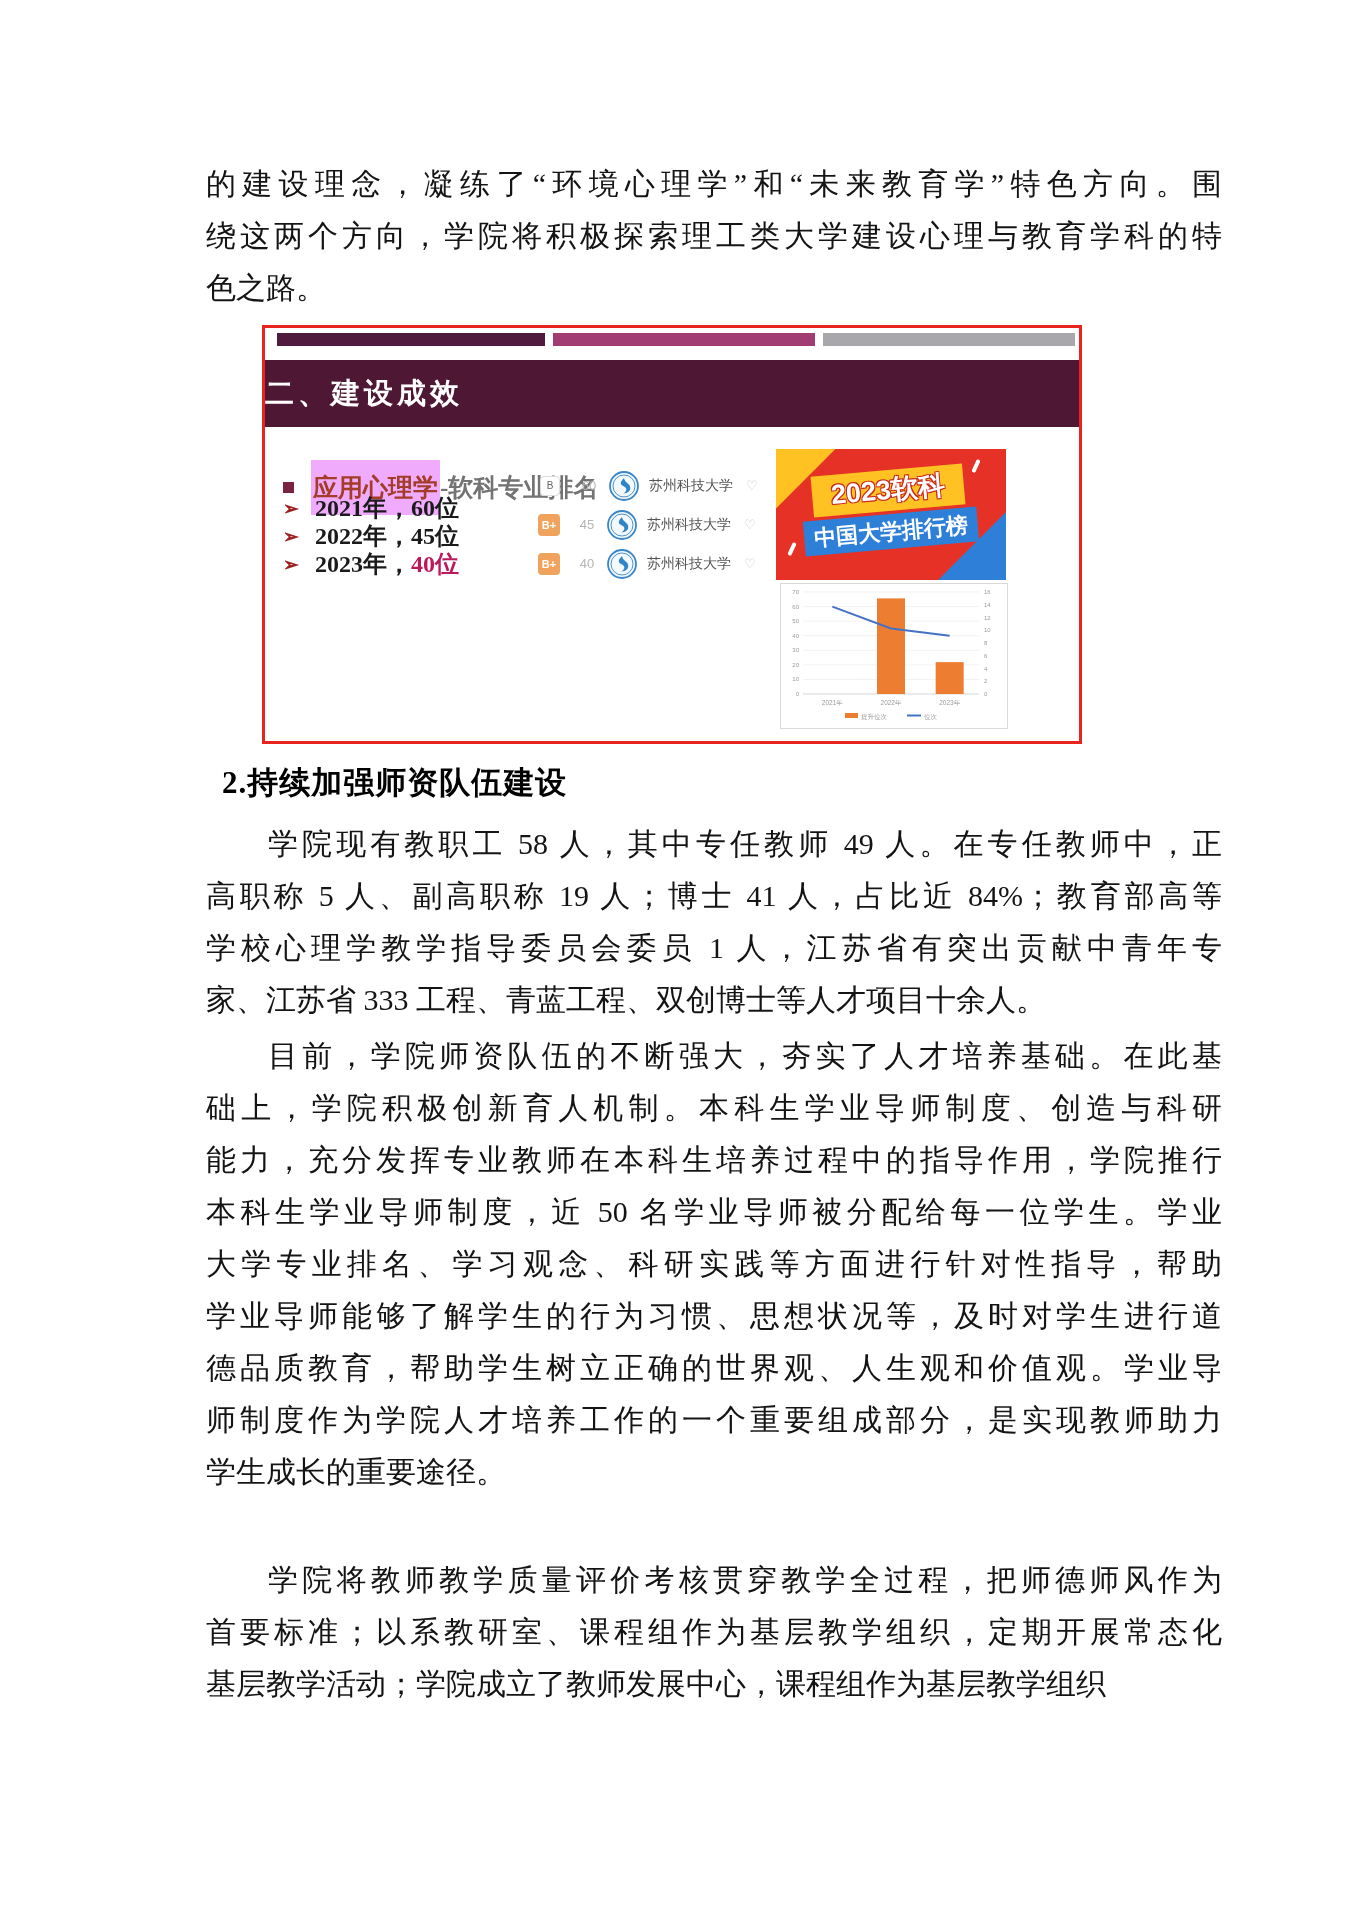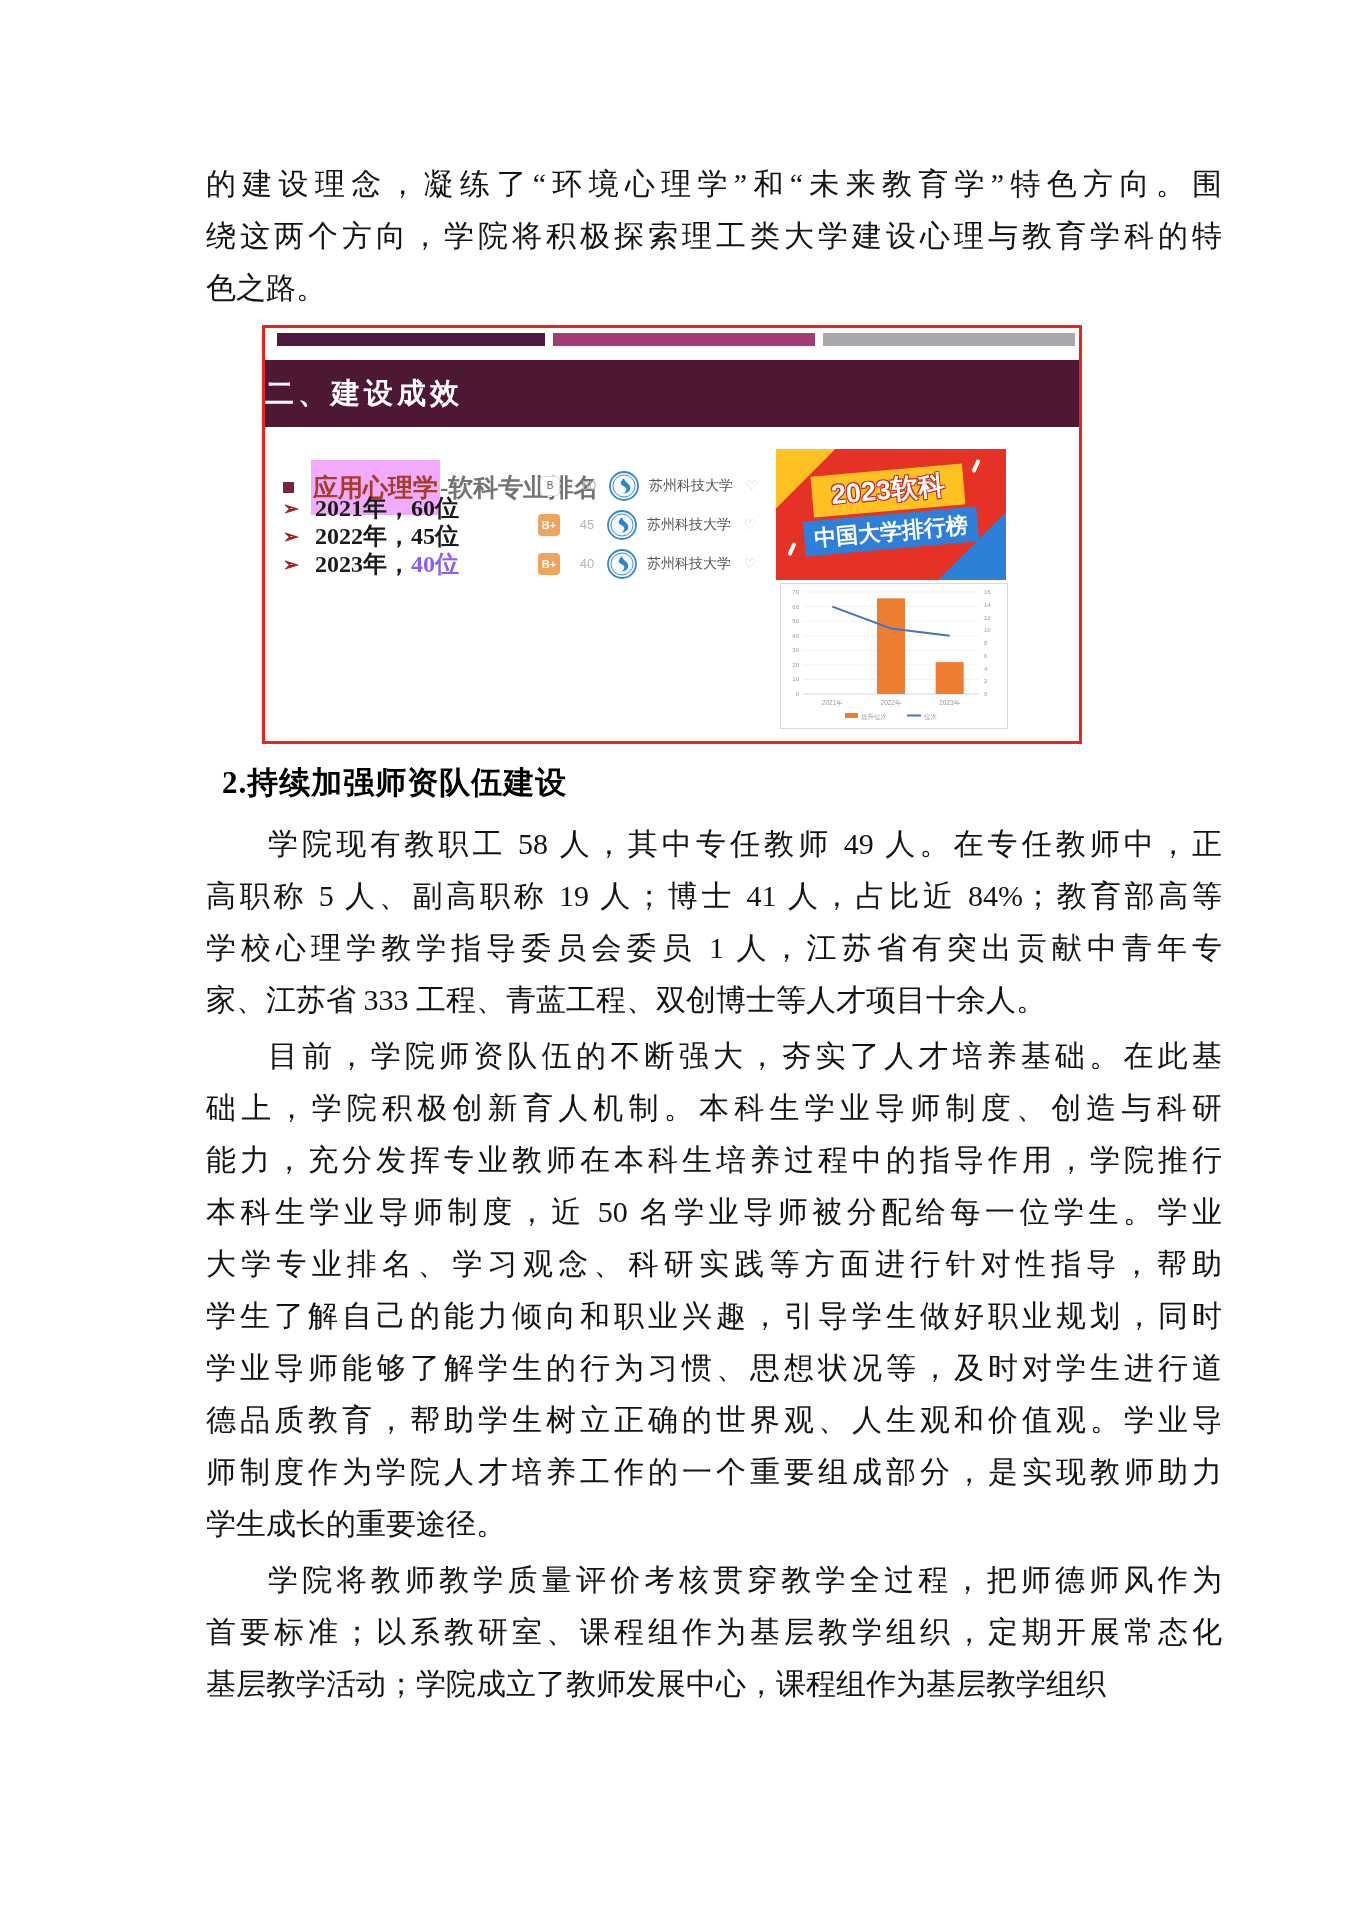--- a/index.html
+++ b/index.html
@@ -27,21 +27,21 @@
                font-size:29px;letter-spacing:4px;}
 
   .bullet-row{position:absolute;left:18px;top:132px;display:flex;align-items:center;}
   .sq{width:11px;height:11px;background:#7a2340;margin-right:17px;}
   .hl{background:#f0abfc;color:#a33c28;font-weight:bold;font-size:25px;padding:11px 2px;}
   .brest{color:#737373;font-weight:bold;font-size:25px;}
 
   .years{position:absolute;left:18px;top:166px;}
   .yrow{height:28px;display:flex;align-items:center;font-size:24px;font-weight:bold;color:#1a1a1a;}
   .yarrow{color:#a02020;font-size:19px;width:22px;margin-right:10px;}
-  .yval.red{color:#8b5cf6;}
+  .yval.red{color:#be185d;}
 
   .ranks{position:absolute;left:273px;top:138px;width:230px;}
   .rrow{height:39px;display:flex;align-items:center;}
   .badge{border-radius:4px;display:flex;align-items:center;justify-content:center;
          font-family:"Liberation Sans","DejaVu Sans",sans-serif;}
   .badge.plain{width:18px;height:18px;background:#fdfdfd;border:1px solid #ddd;color:#666;
                font-size:10px;margin:2px;}
   .badge.orange{width:22px;height:22px;background:#f0a35c;color:#fff;font-weight:bold;font-size:11px;}
   .rnum{color:#b5b5b5;font-size:13px;width:30px;text-align:center;margin-left:12px;
         font-family:"Liberation Sans","DejaVu Sans",sans-serif;}
@@ -213,21 +213,20 @@
       <div class="tline">高职称 5 人、副高职称 19 人；博士 41 人，占比近 84%；教育部高等</div>
       <div class="tline">学校心理学教学指导委员会委员 1 人，江苏省有突出贡献中青年专</div>
       <div class="tline lastline">家、江苏省 333 工程、青蓝工程、双创博士等人才项目十余人。</div>
     </div>
   <div class="textblock" style="top:1030px">
       <div class="tline indent">目前，学院师资队伍的不断强大，夯实了人才培养基础。在此基</div>
       <div class="tline">础上，学院积极创新育人机制。本科生学业导师制度、创造与科研</div>
       <div class="tline">能力，充分发挥专业教师在本科生培养过程中的指导作用，学院推行</div>
       <div class="tline">本科生学业导师制度，近 50 名学业导师被分配给每一位学生。学业</div>
       <div class="tline">大学专业排名、学习观念、科研实践等方面进行针对性指导，帮助</div>
-      <div class="tline">学生了解自己的能力倾向和职业兴趣，引导学生做好职业规划，同时</div>
       <div class="tline">学业导师能够了解学生的行为习惯、思想状况等，及时对学生进行道</div>
       <div class="tline">德品质教育，帮助学生树立正确的世界观、人生观和价值观。学业导</div>
       <div class="tline">师制度作为学院人才培养工作的一个重要组成部分，是实现教师助力</div>
       <div class="tline lastline">学生成长的重要途径。</div>
     </div>
   <div class="textblock" style="top:1554px">
       <div class="tline indent">学院将教师教学质量评价考核贯穿教学全过程，把师德师风作为</div>
       <div class="tline">首要标准；以系教研室、课程组作为基层教学组织，定期开展常态化</div>
       <div class="tline lastline">基层教学活动；学院成立了教师发展中心，课程组作为基层教学组织</div>
     </div>

